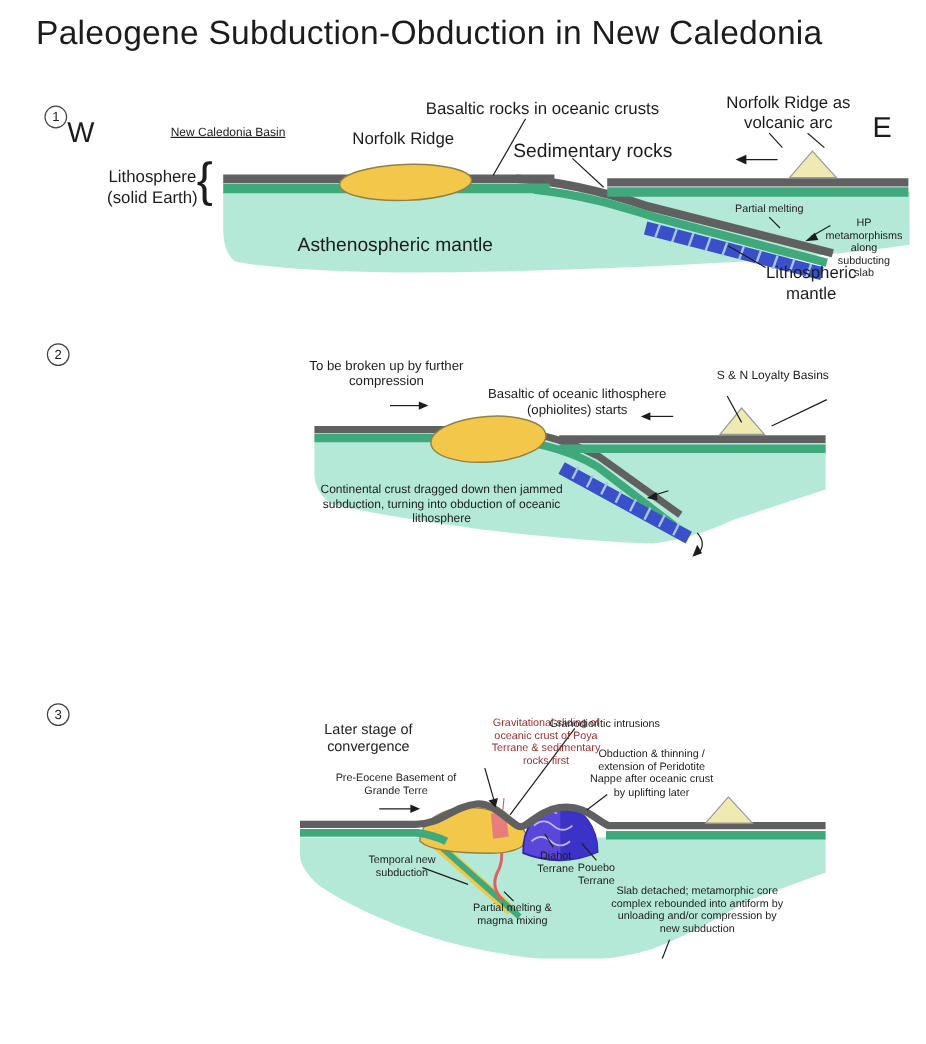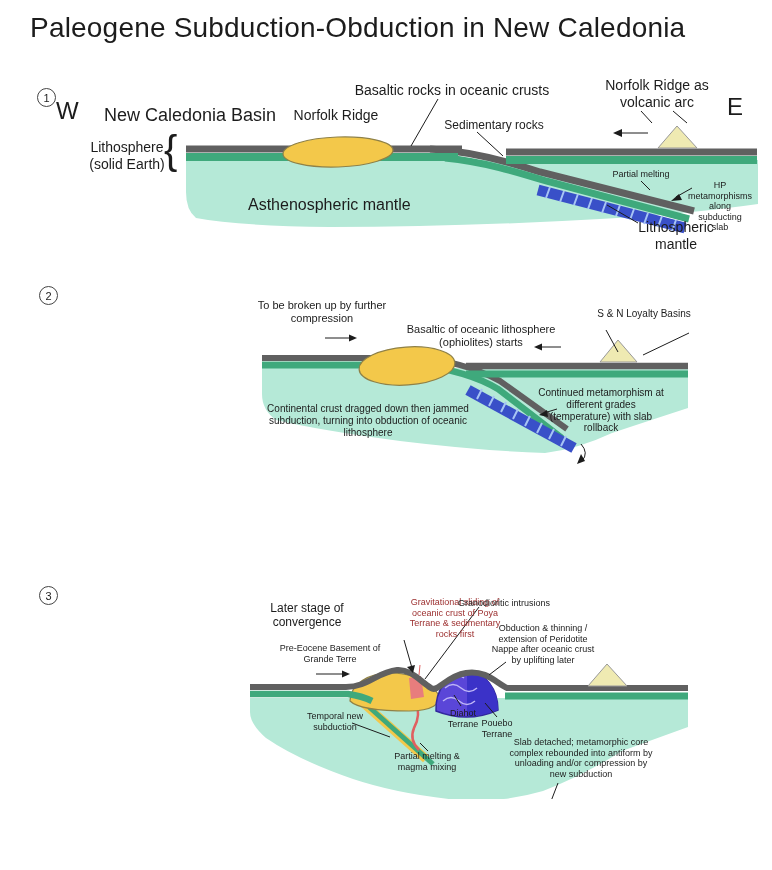--- a/index.html
+++ b/index.html
@@ -112,46 +112,42 @@
       <path class="ld" d="M558,783 L548,809"></path>
       <path class="ld" d="M352,723 L390,737"></path>
     </g>
   </svg>
 
   <div class="title">Paleogene Subduction-Obduction in New Caledonia</div>
 
   <div class="badge" style="left:37px;top:88px;">1</div>
   <div class="lbl" style="left:56px;top:97px;font-size:24px;">W</div>
   <div class="lbl" style="left:727px;top:93px;font-size:24px;">E</div>
-  <div class="lbl c" style="left:190px;top:105px;font-size:18px;">New Caledonia Basin</div>
+  <div class="lbl c" style="left:190px;top:105px;font-size:10px;text-decoration:underline;">New Caledonia Basin</div>
   <div class="lbl c" style="left:336px;top:107px;font-size:14px;text-align:right;">Norfolk Ridge</div>
   <div class="lbl c" style="left:452px;top:82px;font-size:14px;">Basaltic rocks in oceanic crusts</div>
-  <div class="lbl c" style="left:474px;top:118px;font-size:12px;padding-left:40px;">Sedimentary rocks</div>
+  <div class="lbl c" style="left:474px;top:118px;font-size:16px;padding-left:40px;">Sedimentary rocks</div>
   <div class="lbl c" style="left:657px;top:77px;font-size:14px;">Norfolk Ridge as
 volcanic arc</div>
   <div class="lbl c" style="left:127px;top:139px;font-size:14px;">Lithosphere
 (solid Earth)</div>
   <div class="lbl brace" style="left:164px;top:132px;">{</div>
   <div class="lbl" style="left:248px;top:196px;font-size:16px;">Asthenospheric mantle</div>
   <div class="lbl c" style="left:641px;top:169px;font-size:9px;">Partial melting</div>
   <div class="lbl c" style="left:720px;top:180px;font-size:9px;">HP metamorphisms
 along subducting
 slab</div>
   <div class="lbl c" style="left:676px;top:219px;font-size:14px;">Lithospheric mantle</div>
 
   <div class="badge" style="left:39px;top:286px;">2</div>
   <div class="lbl c" style="left:322px;top:299px;font-size:11px;">To be broken up by further
 compression</div>
   <div class="lbl c" style="left:481px;top:323px;font-size:11px;">Basaltic of oceanic lithosphere
 (ophiolites) starts</div>
   <div class="lbl c" style="left:644px;top:308px;font-size:10px;">S &amp; N Loyalty Basins</div>
-  <div class="lbl c" style="left:601px;top:387px;font-size:10px;">Continued metamorphism at
-different grades
-(temperature) with slab
-rollback</div>
   <div class="lbl c" style="left:368px;top:403px;font-size:10px;">Continental crust dragged down then jammed
 subduction, turning into obduction of oceanic
 lithosphere</div>
 
   <div class="badge" style="left:39px;top:586px;">3</div>
   <div class="lbl c" style="left:307px;top:601px;font-size:12px;">Later stage of
 convergence</div>
   <div class="lbl c redtxt" style="left:407px;top:597px;font-size:9px;margin-left:48px;">Gravitational sliding of
 oceanic crust of Poya
 Terrane &amp; sedimentary

